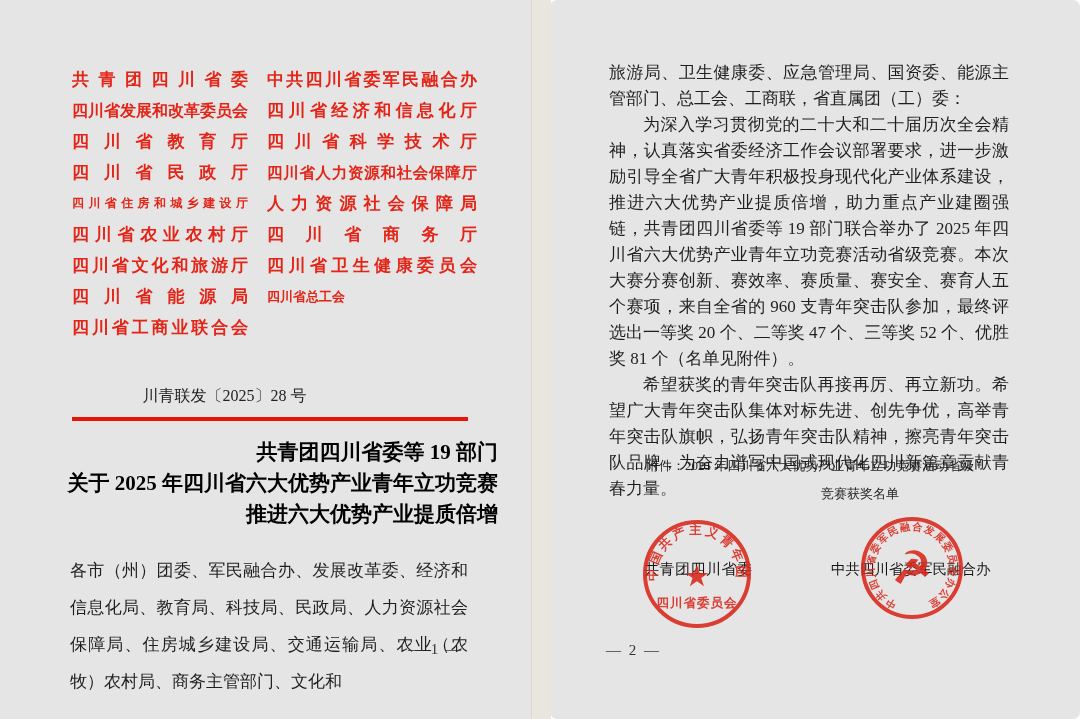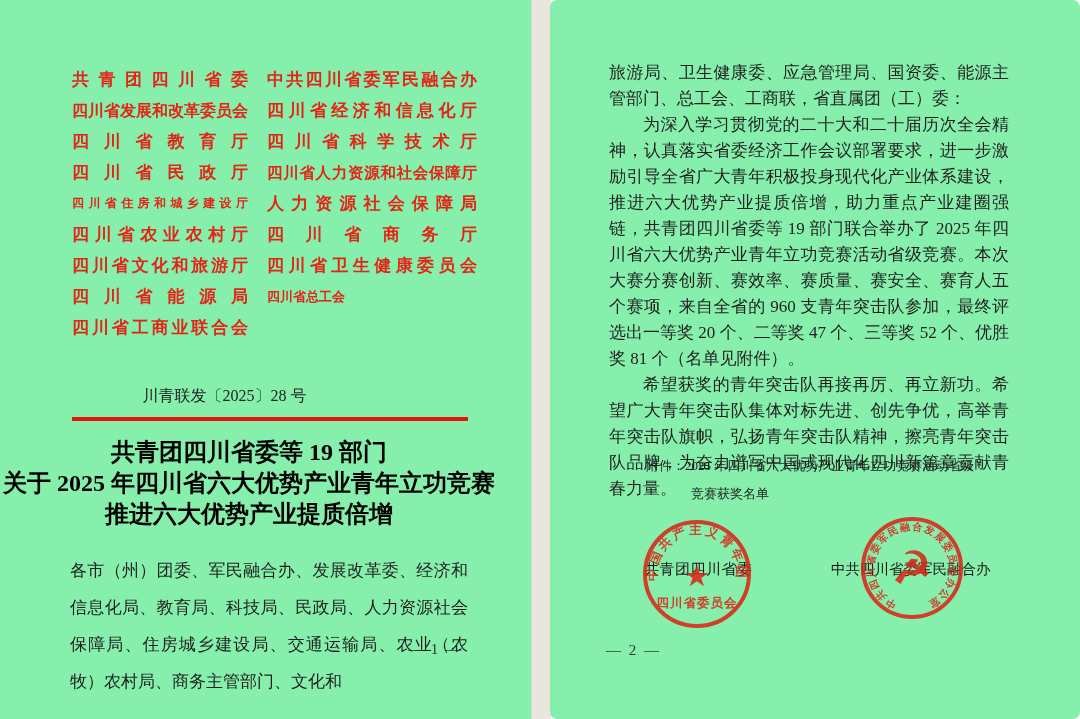--- a/index.html
+++ b/index.html
@@ -2,21 +2,21 @@
 <html><head>
 <meta charset="utf-8">
 <style>
   html,body { margin:0; padding:0; background:#ffffff; }
   .stage {
     position:relative; width:1080px; height:719px; overflow:hidden;
     background:#ffffff;
     font-family:"Liberation Serif","DejaVu Serif",serif;
     color:#1f1f1f;
   }
-  .page { position:absolute; top:0; height:719px; background:#86efac; }
+  .page { position:absolute; top:0; height:719px; background:#e5e5e5; }
   .page-left  { left:0; width:531px; }
   .page-right { left:550px; width:530px;border-radius:7px; }
   .gap-strip  { position:absolute; top:0; left:531px; width:19px; height:719px;
                 background:#e9e6df; border-left:1px solid #ddd9d0; }
 
   
   .dept-list { position:absolute; left:72px; top:64px; }
   .dept-row  { display:grid; grid-template-columns:176px 210px; column-gap:19px;
                height:31px; line-height:31px; }
   .dl,.dr    { display:block; color:#e32417; font-weight:bold; font-size:17px;
@@ -25,37 +25,37 @@
   .dept-row:nth-child(2) .dl { font-size:16px; }
   .dept-row:nth-child(5) .dl { font-size:12px; }
   .dept-row:nth-child(4) .dr { font-size:15.5px; }
   .dept-row:nth-child(8) .dr { font-size:13px; text-align-last:left; }
 
   .doc-number { position:absolute; left:0; top:386px; width:449px;
                 text-align:center; font-size:16px; color:#222; }
   .red-rule   { position:absolute; left:72px; top:417px; width:396px; height:4px;
                 background:#e8140a; }
   .doc-title  { position:absolute; left:0; top:437px; width:498px;
-                text-align:center; font-weight:bold; font-size:24px;
+                text-align:right; font-weight:bold; font-size:21px;
                 line-height:31px; color:#000; }
   .body-text  { margin:0; font-size:17px; text-align:justify; color:#1f1f1f; }
   .p1-body    { position:absolute; left:70px; top:552px; width:398px;
                 line-height:37px; }
   .page-num   { position:absolute; font-size:15px; color:#333; letter-spacing:2px; }
   .pn1 { left:0; top:641px; width:463px; text-align:right; }
   .pn2 { left:56px; top:642px; }
 
   
   .p2-flow { position:absolute; left:59px; top:60px; width:400px; line-height:26px; }
   .p2-flow p { margin:0; }
   .ind { text-indent:2em; }
   .attachment { position:absolute; left:59px; top:452px; width:420px;
                 font-size:13px; line-height:28px; }
   .att-l1 { margin-left:37px; }
-  .att-l2 { margin-left:82px; }
+  .att-l2 { margin-left:82px;text-align:center; }
 
   .seal-caption { position:absolute; top:560px; font-size:15px; color:#151515;
                   white-space:nowrap; }
   .cap-left  { left:94px;  letter-spacing:0.5px; }
   .cap-right { left:281px; font-size:14.5px; }
   .seal { position:absolute; opacity:0.88; }
   .seal-a { left:89px;  top:516px; width:116px; height:116px; }
   .seal-b { left:307px; top:513px; width:110px; height:110px; }
   .seal text { font-family:"Liberation Serif","DejaVu Serif",serif; font-weight:bold; }
 </style>

